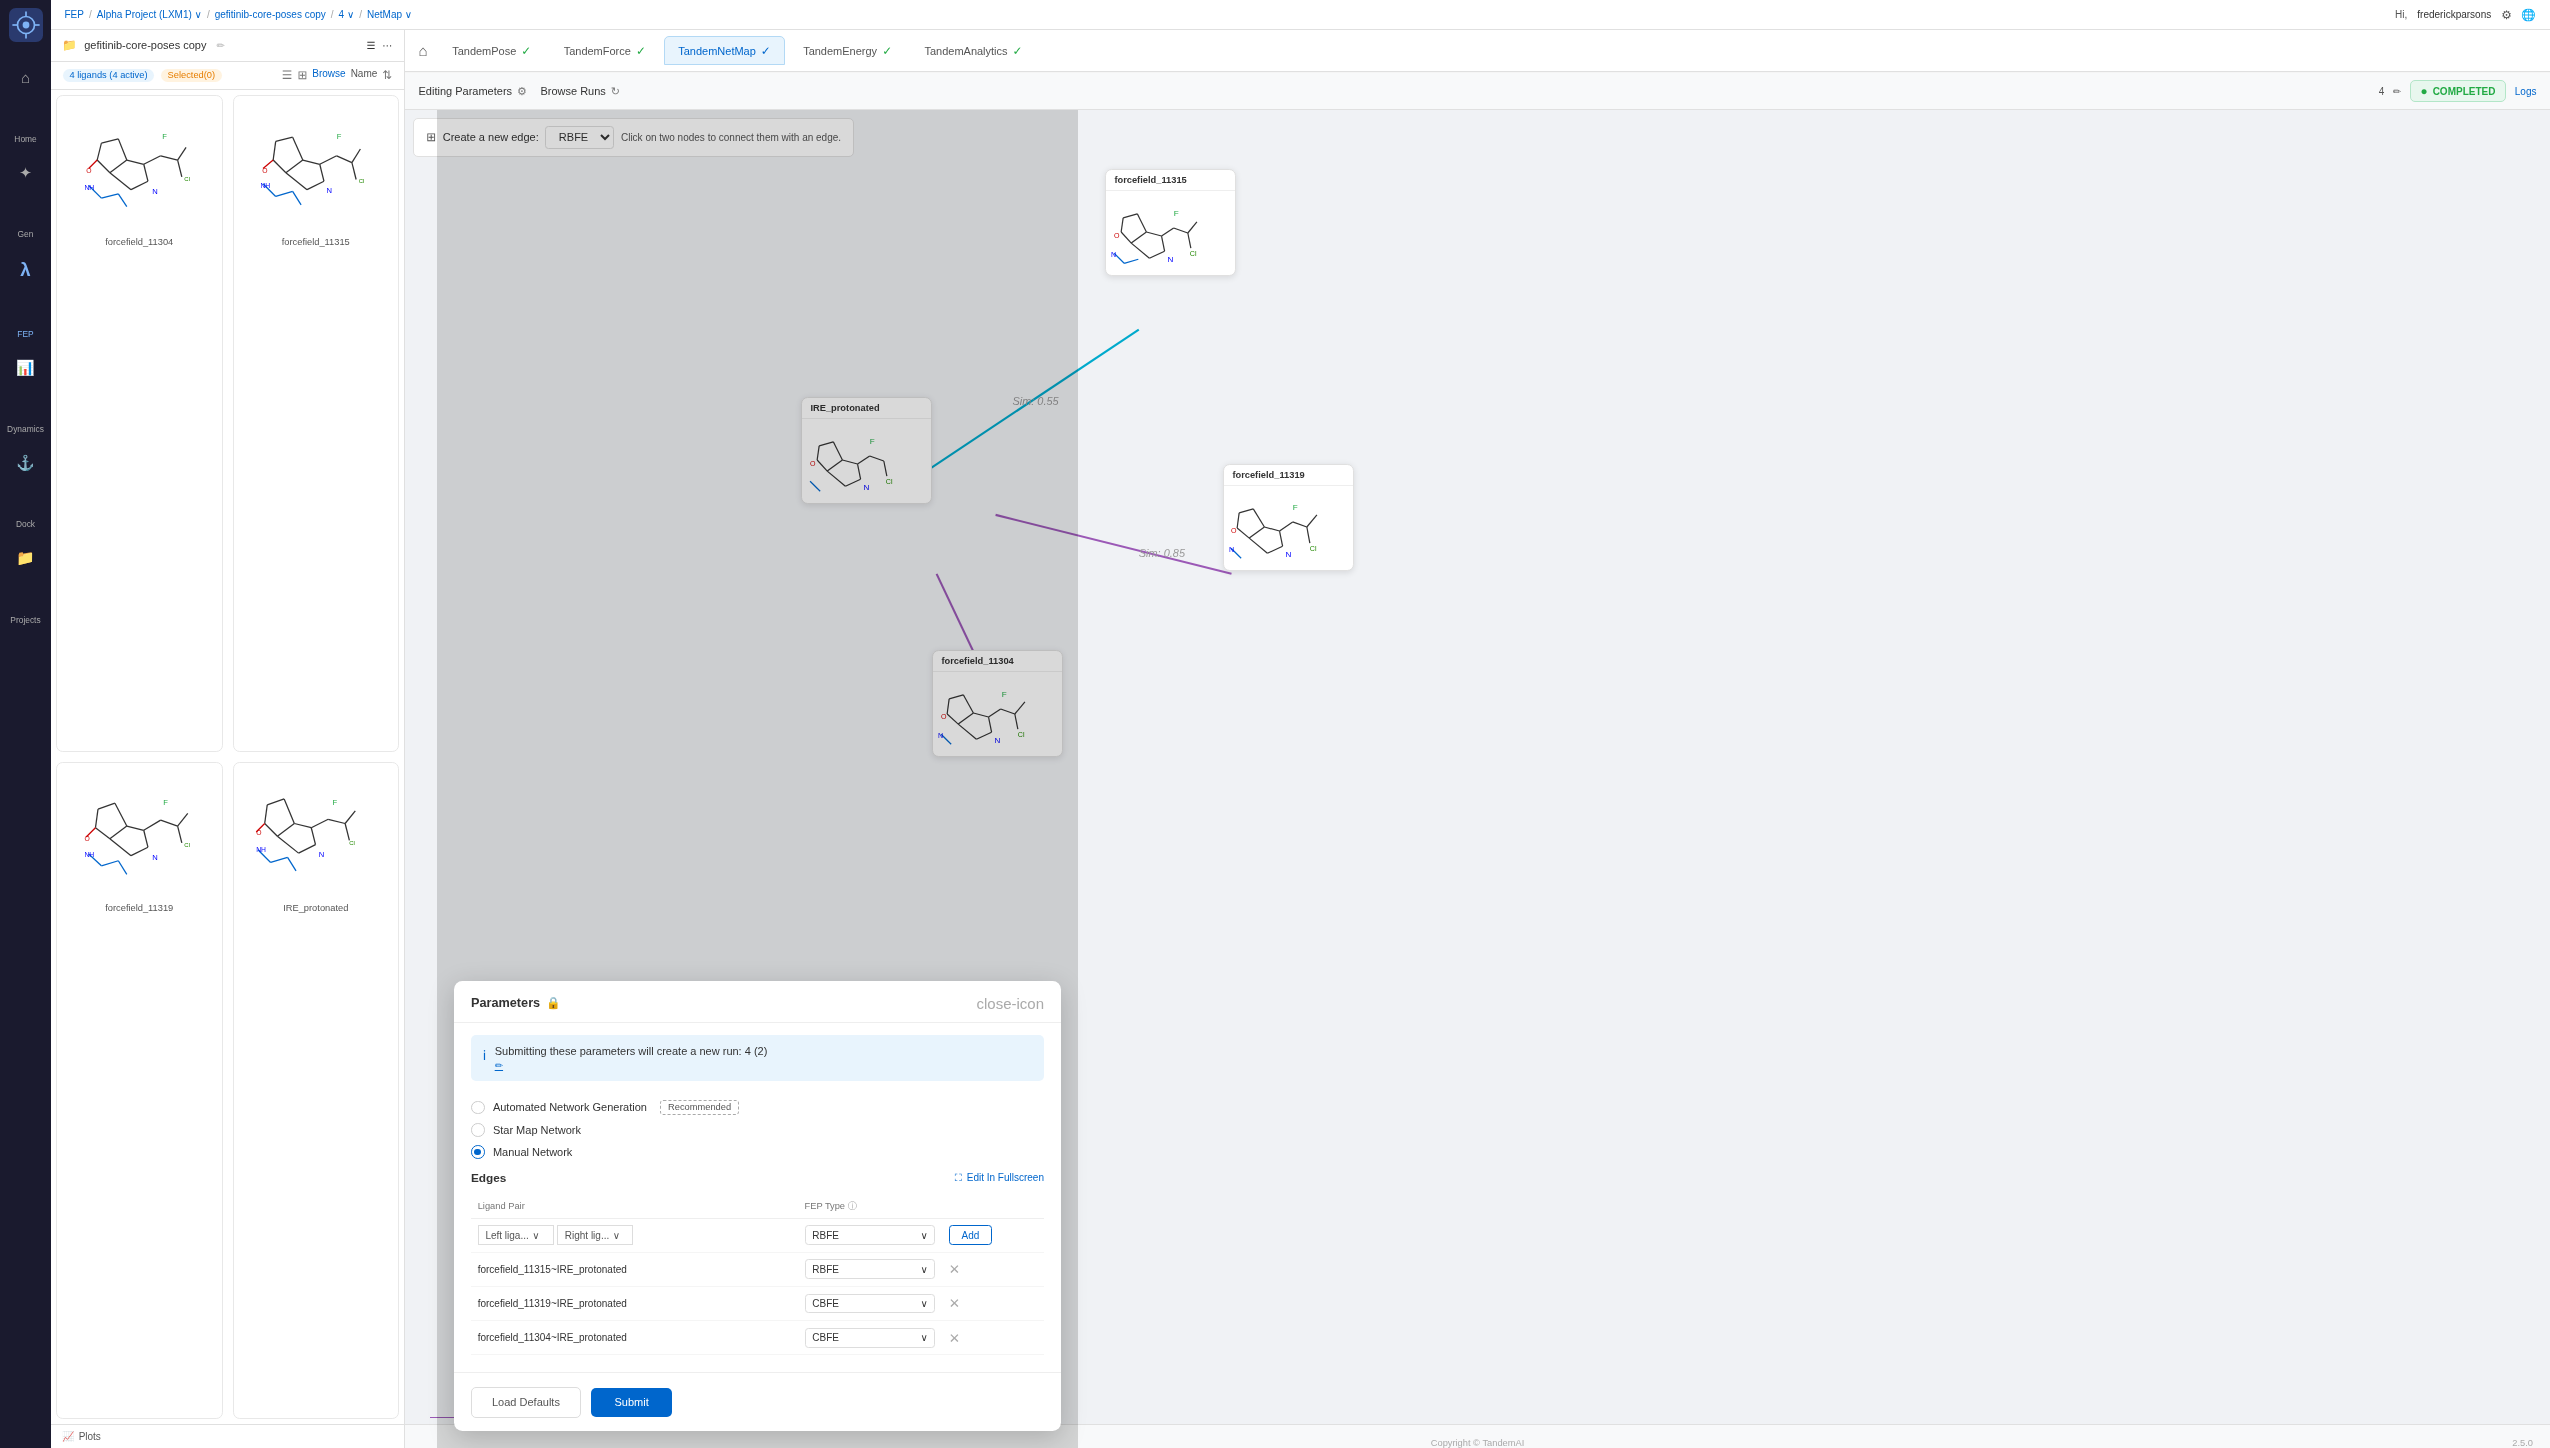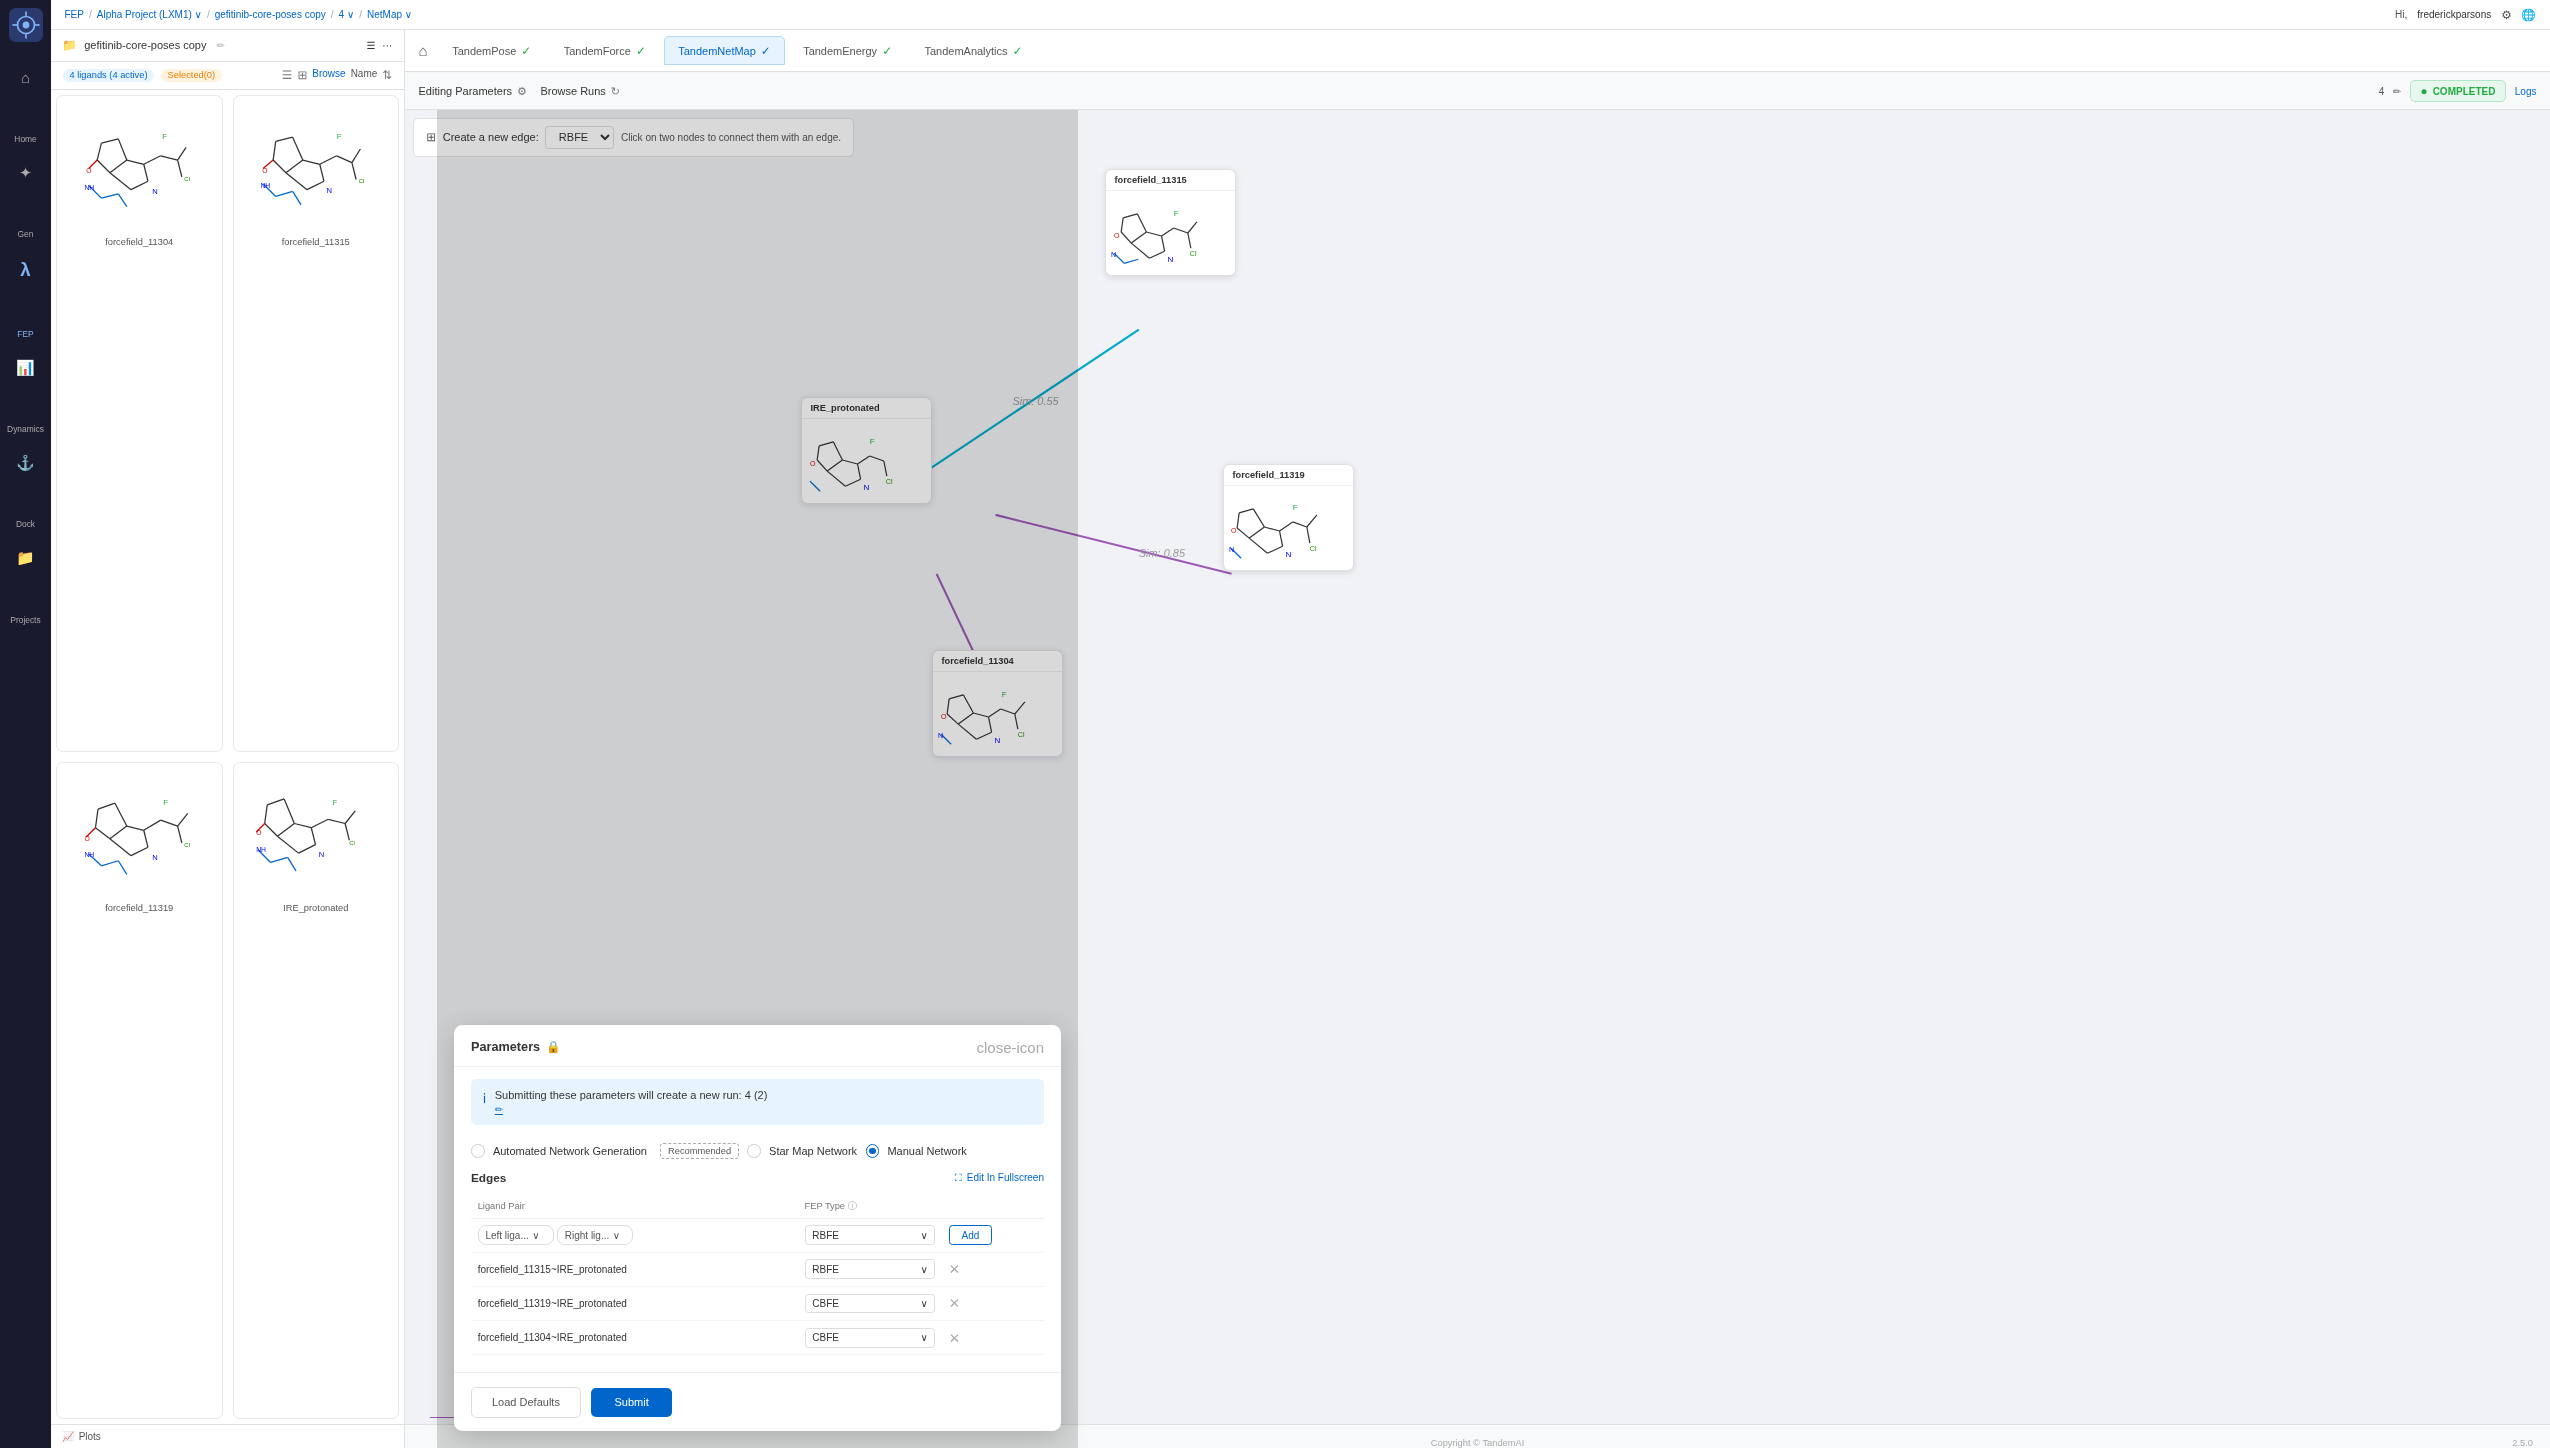--- a/index.html
+++ b/index.html
@@ -92,38 +92,38 @@
     }
     .params-header { display: flex; align-items: center; justify-content: space-between; padding: 13.5px 17px 10px; border-bottom: 0.8px solid #eee; }
     .params-title { font-size: 12.7px; font-weight: 600; display: flex; align-items: center; gap: 6.7px; }
     .params-title .lock-icon { color: #aaa; font-size: 11.8px; }
     .params-close { cursor: pointer; color: #aaa; font-size: 15px; }
 
     .params-notice { background: #e8f4fd; border-radius: 5px; margin: 11.8px 17px; padding: 10px 11.8px; display: flex; align-items: flex-start; gap: 8.4px; }
     .notice-icon { color: #0066cc; font-size: 13.5px; margin-top: 0.8px; }
     .notice-link { color: #0066cc; cursor: pointer; text-decoration: underline; font-size: 10px; display: block; margin-top: 3.4px; }
 
-    .network-options { padding: 6.7px 17px 11.8px; display: flex; flex-direction: row; gap: 8.4px; }
+    .network-options { padding: 6.7px 17px 11.8px; display: flex; flex-direction: column; gap: 8.4px; }
     .radio-option { display: flex; align-items: center; gap: 8.4px; cursor: pointer; font-size: 11px; }
     .radio-circle { width: 13.5px; height: 13.5px; border-radius: 50%; border: 1.7px solid #ccc; display: flex; align-items: center; justify-content: center; }
     .radio-circle.selected { border-color: #0066cc; }
     .radio-circle.selected::after { content: ''; width: 6.7px; height: 6.7px; border-radius: 50%; background: #0066cc; }
     .recommended-badge { background: #fff; border: 0.8px dashed #aaa; border-radius: 3.4px; padding: 1.7px 6.7px; font-size: 9.3px; color: #555; margin-left: 5px; }
 
     .edges-section { padding: 0 17px; }
     .edges-header { display: flex; align-items: center; justify-content: space-between; margin-bottom: 10px; }
     .edges-title { font-size: 11.8px; font-weight: 600; }
     .fullscreen-btn { display: flex; align-items: center; gap: 5px; font-size: 10px; color: #0066cc; cursor: pointer; }
 
     .edges-table { width: 100%; border-collapse: collapse; }
     .edges-table th { font-size: 9.3px; color: #777; font-weight: 500; padding: 5px 6.7px; text-align: left; border-bottom: 0.8px solid #eee; }
     .edges-table td { padding: 6.7px; border-bottom: 0.8px solid #f5f5f5; font-size: 10px; vertical-align: middle; }
 
     .ligand-pair-inputs { display: flex; gap: 3.4px; }
-    .select-small { border: 0.8px solid #ddd; border-radius: 8px; padding: 3.4px 6.7px; font-size: 10px; color: #555; cursor: pointer; background: #fff; display: flex; align-items: center; gap: 3.4px; min-width: 76px; }
+    .select-small { border: 0.8px solid #ddd; border-radius: 0; padding: 3.4px 6.7px; font-size: 10px; color: #555; cursor: pointer; background: #fff; display: flex; align-items: center; gap: 3.4px; min-width: 76px; }
     .fep-select { border: 0.8px solid #ddd; border-radius: 3.4px; padding: 3.4px 6.7px; font-size: 10px; color: #333; cursor: pointer; background: #fff; display: flex; align-items: center; gap: 3.4px; min-width: 67px; justify-content: space-between; }
     .add-btn { border: 0.8px solid #0066cc; border-radius: 3.4px; padding: 3.4px 11.8px; font-size: 10px; color: #0066cc; background: #fff; cursor: pointer; }
 
     .edge-row td { vertical-align: middle; }
     .edge-name { font-size: 10px; color: #333; }
     .remove-btn { cursor: pointer; color: #aaa; font-size: 13.5px; }
 
     .params-footer { padding: 13.5px 17px; display: flex; align-items: center; gap: 10px; border-top: 0.8px solid #eee; margin-top: 17px; }
     .load-defaults-btn { border: 0.8px solid #ddd; border-radius: 5px; padding: 8.4px 20px; font-size: 11px; color: #555; background: #fff; cursor: pointer; }
     .submit-btn { border: none; border-radius: 5px; padding: 8.4px 23.6px; font-size: 11px; color: #fff; background: #0066cc; cursor: pointer; font-weight: 500; }

